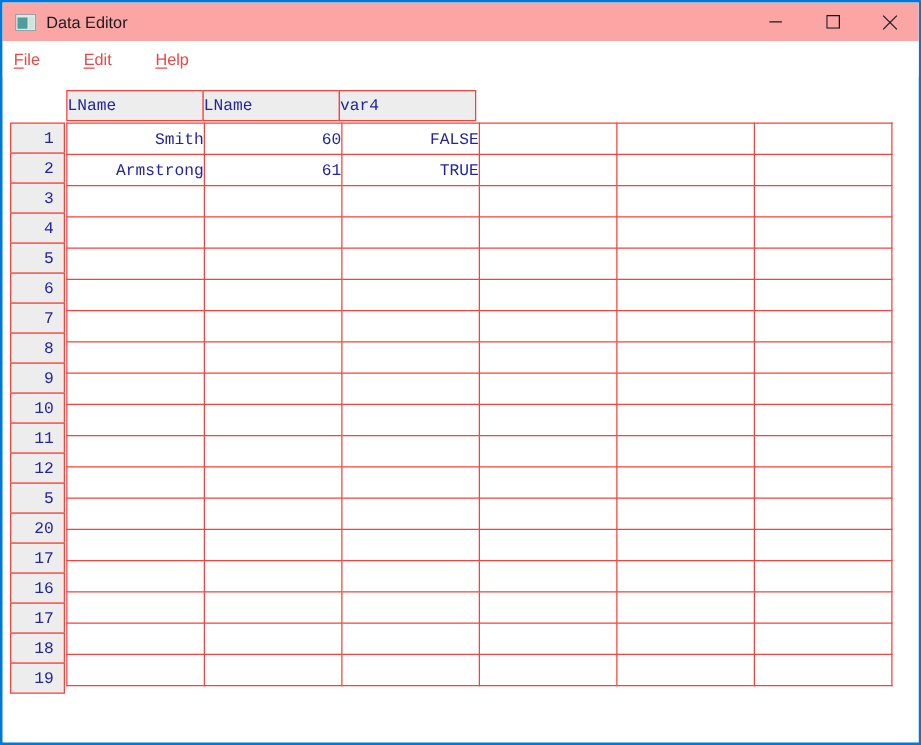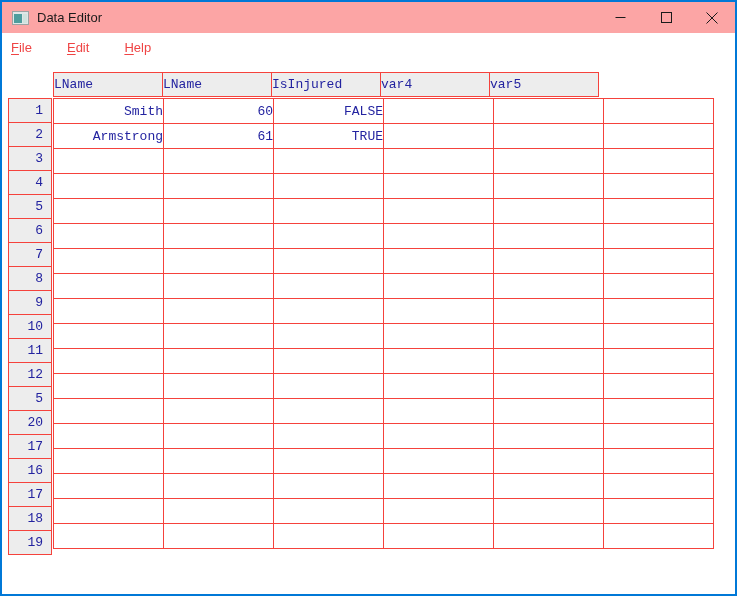--- a/index.html
+++ b/index.html
@@ -147,23 +147,21 @@
   <div class="menubar">
     <div class="menu-item"><span class="mn">F</span><span>ile</span></div>
     <div class="menu-item"><span class="mn">E</span><span>dit</span></div>
     <div class="menu-item"><span class="mn">H</span><span>elp</span></div>
   </div>
 
   <div class="grid-area">
     <div class="col-headers">
         <div class="col-header-cell">LName</div>
         <div class="col-header-cell">LName</div>
-        <div class="col-header-cell">IsInjured</div>
         <div class="col-header-cell">var4</div>
-        <div class="col-header-cell">var5</div>
       </div>
     <div class="row-headers">
         <div class="row-header-cell">1</div>
         <div class="row-header-cell">2</div>
         <div class="row-header-cell">3</div>
         <div class="row-header-cell">4</div>
         <div class="row-header-cell">5</div>
         <div class="row-header-cell">6</div>
         <div class="row-header-cell">7</div>
         <div class="row-header-cell">8</div>

